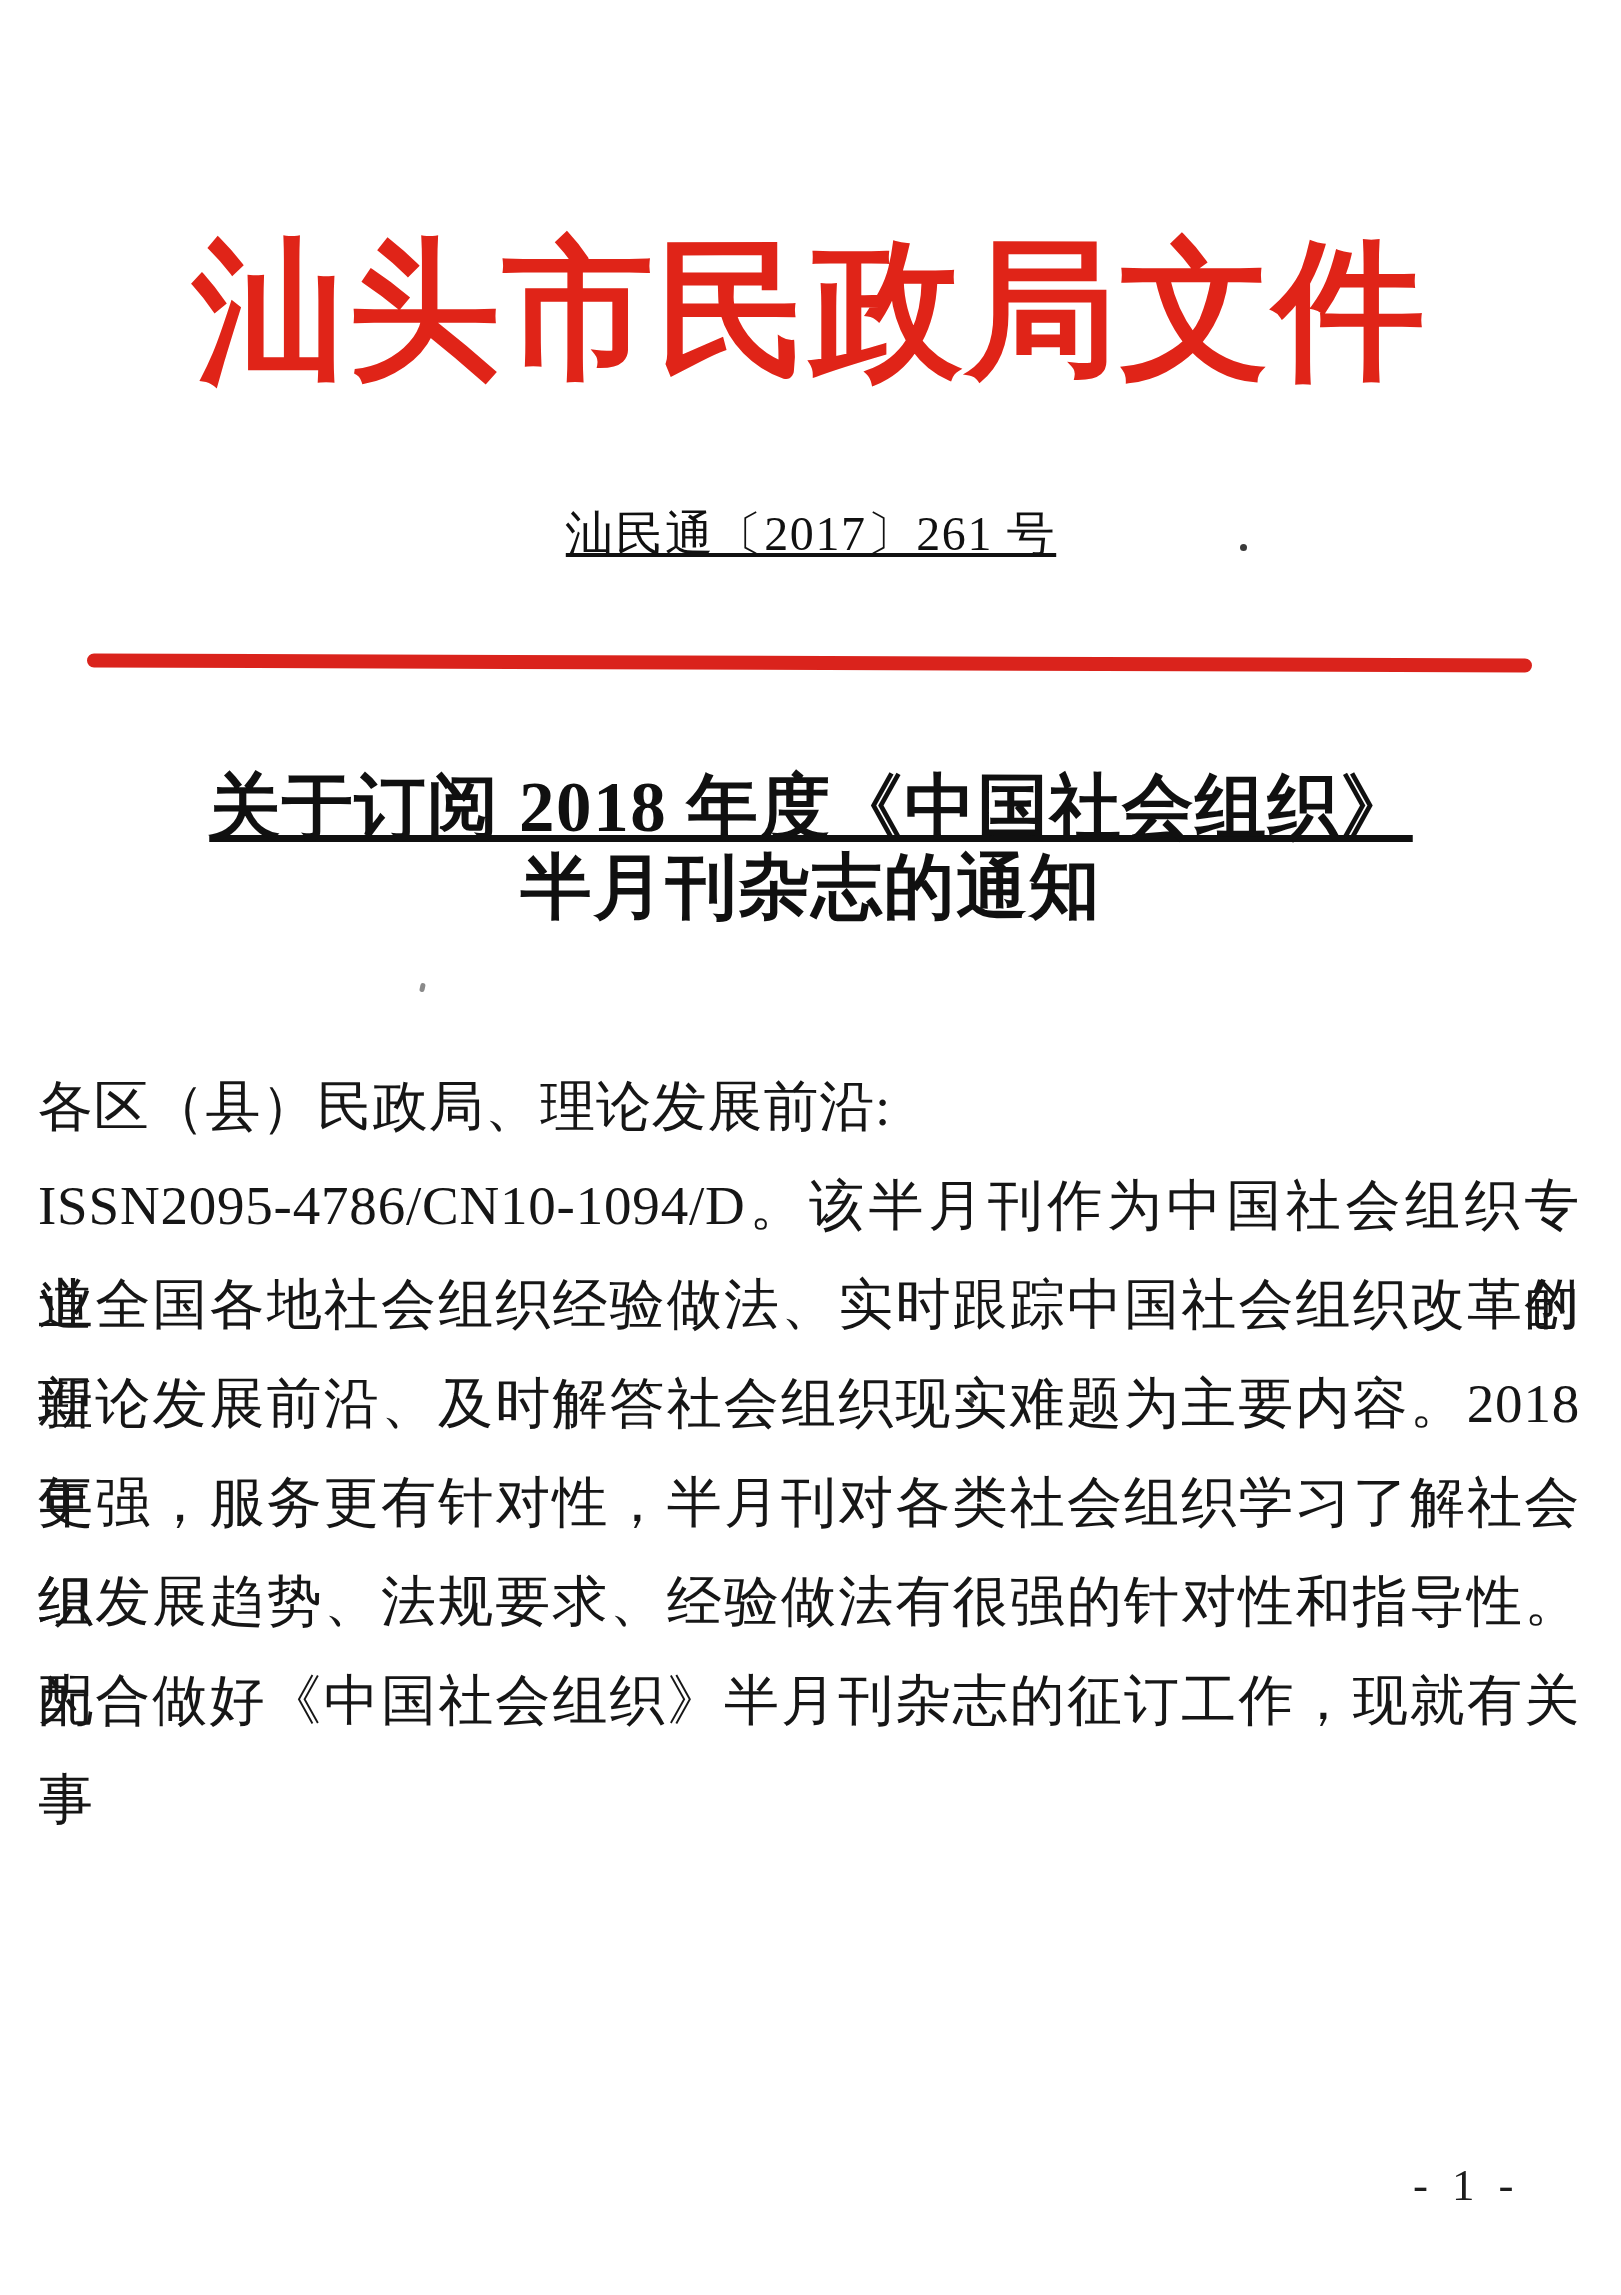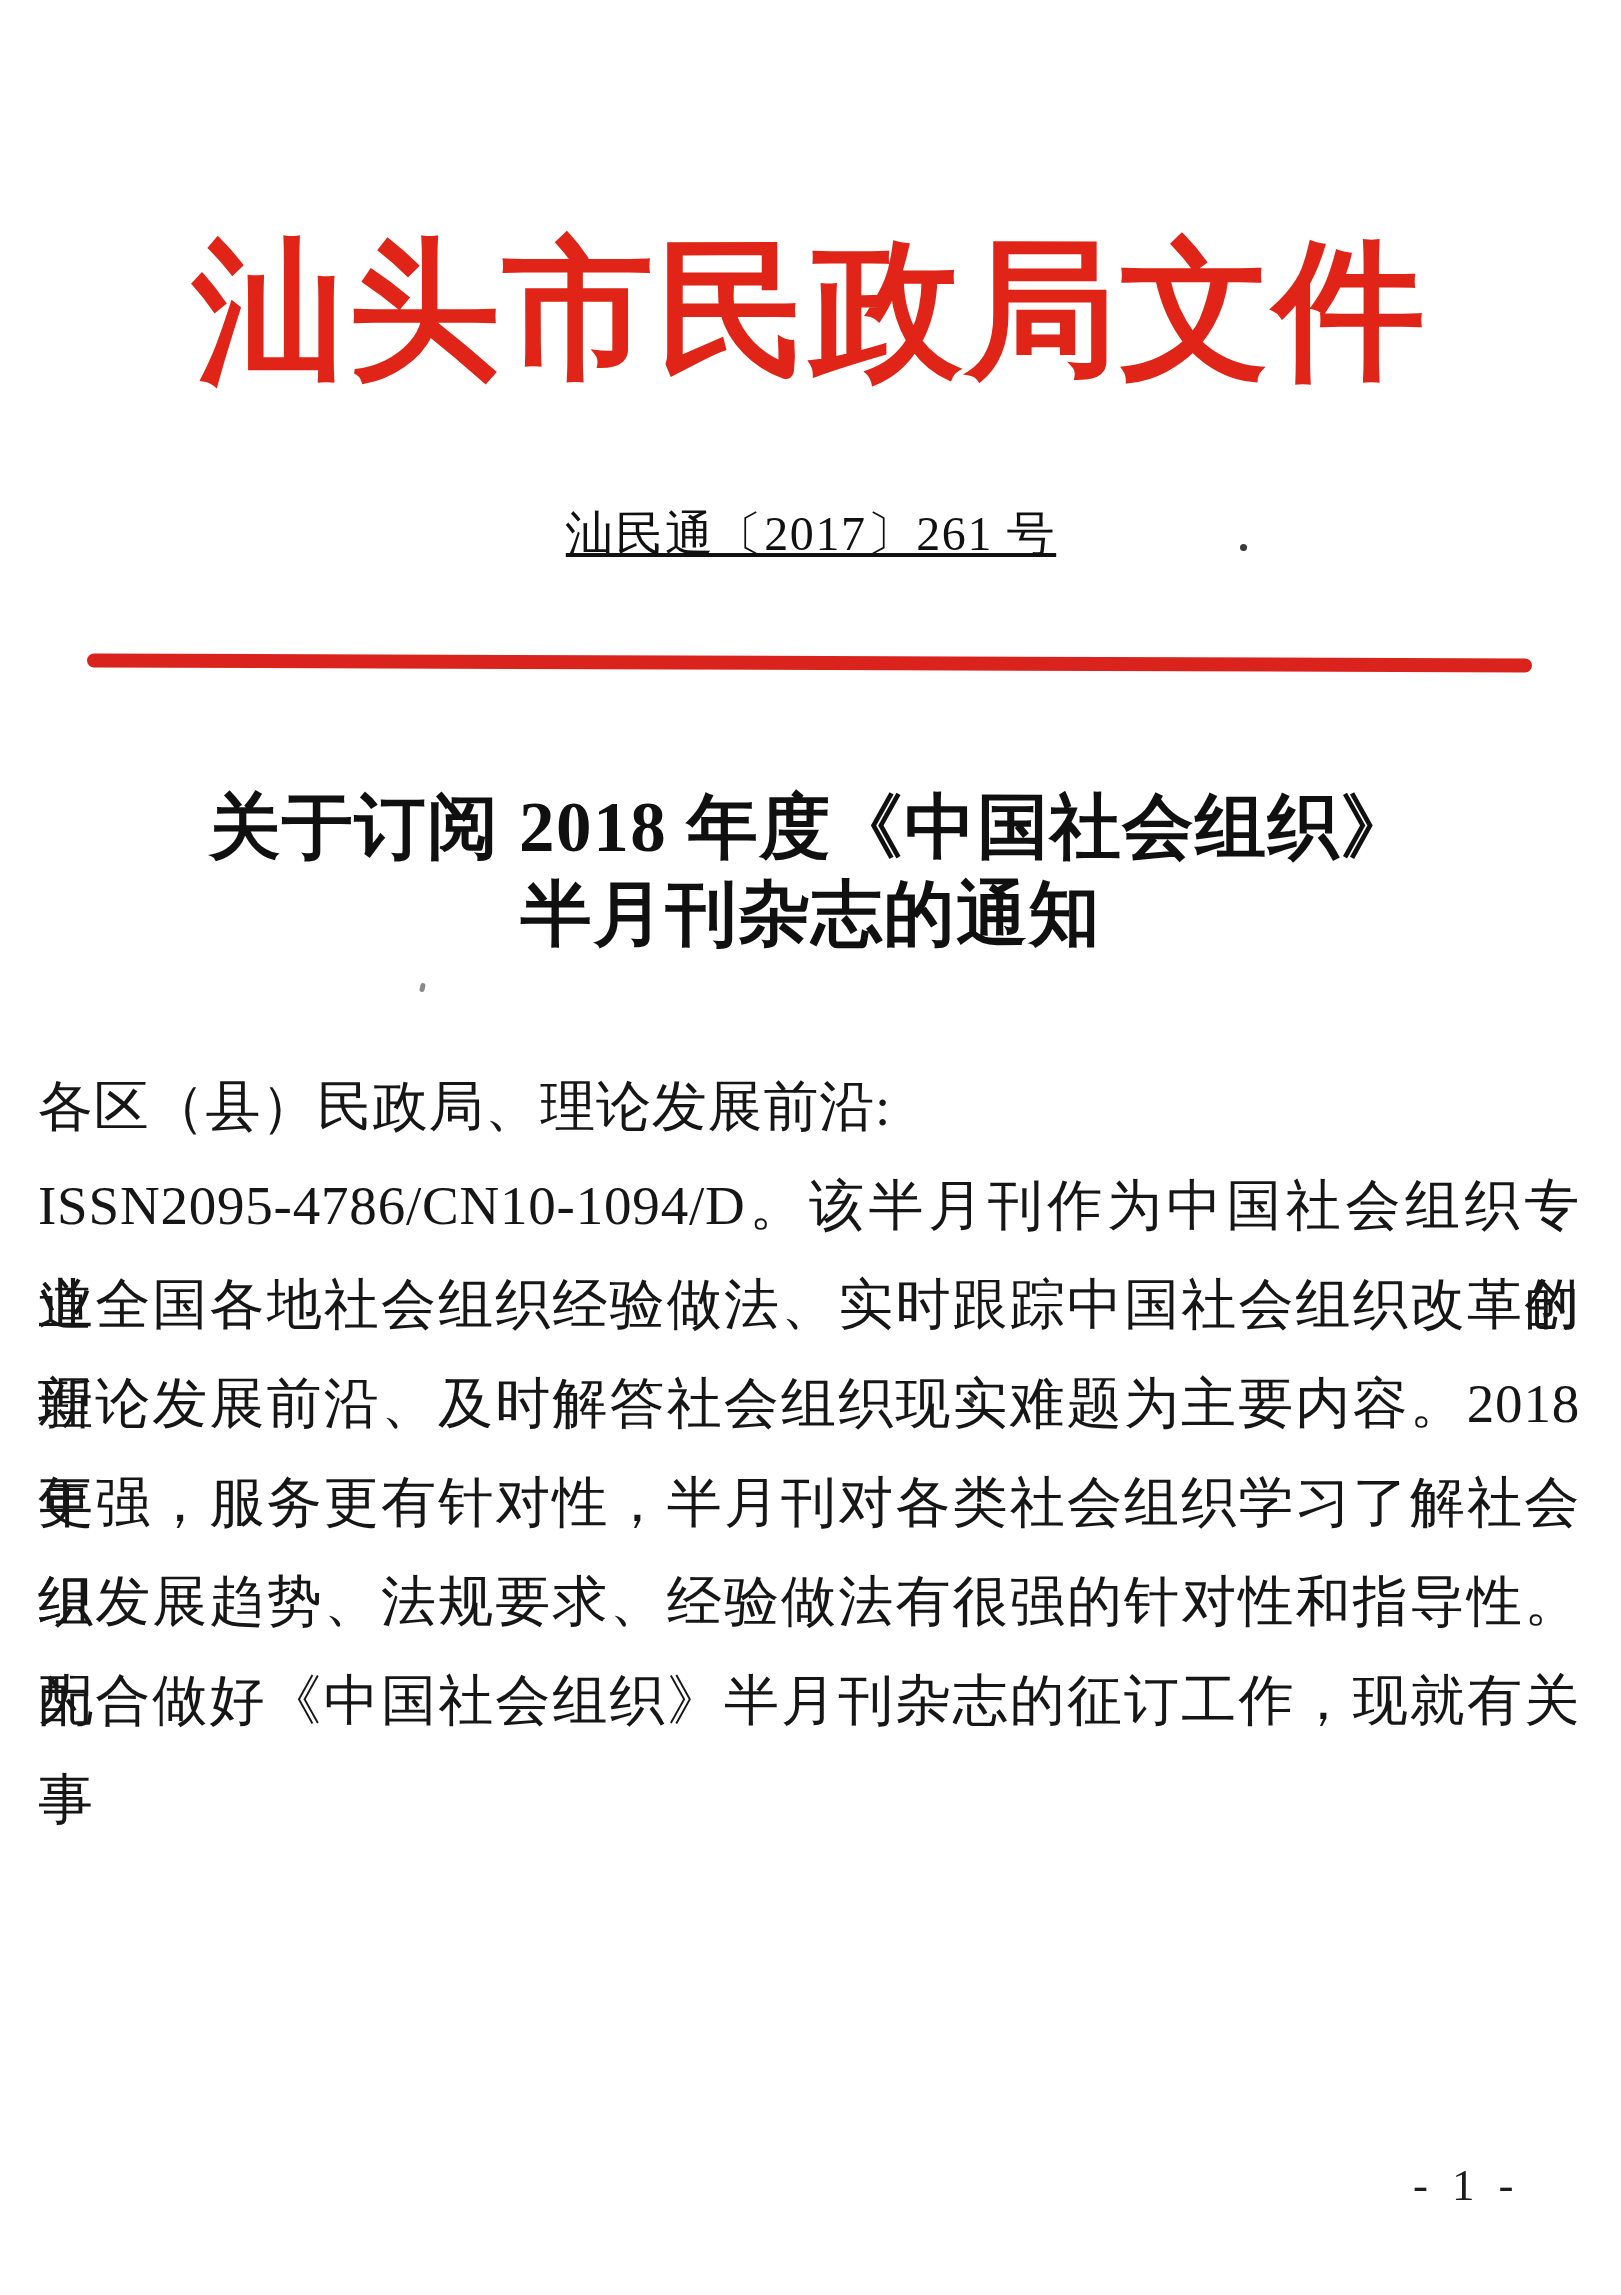--- a/index.html
+++ b/index.html
@@ -51,22 +51,22 @@
     position:absolute;
     left:0;width:100%;
     text-align:center;
     font-weight:bold;
     font-size:71px;
     line-height:1;
     color:#101010;
     letter-spacing:1.6px;
     white-space:nowrap;
   }
-  .notice-title.l1{top:792px;}
-  .notice-title.l2{top:879px;}
+  .notice-title.l1{top:772px;text-decoration:underline;}
+  .notice-title.l2{top:852px;}
   .body-block{
     position:absolute;
     top:1057px;
     left:38px;
     width:1542px;
   }
   .body-line{
     font-size:55px;
     height:99px;
     line-height:99px;

